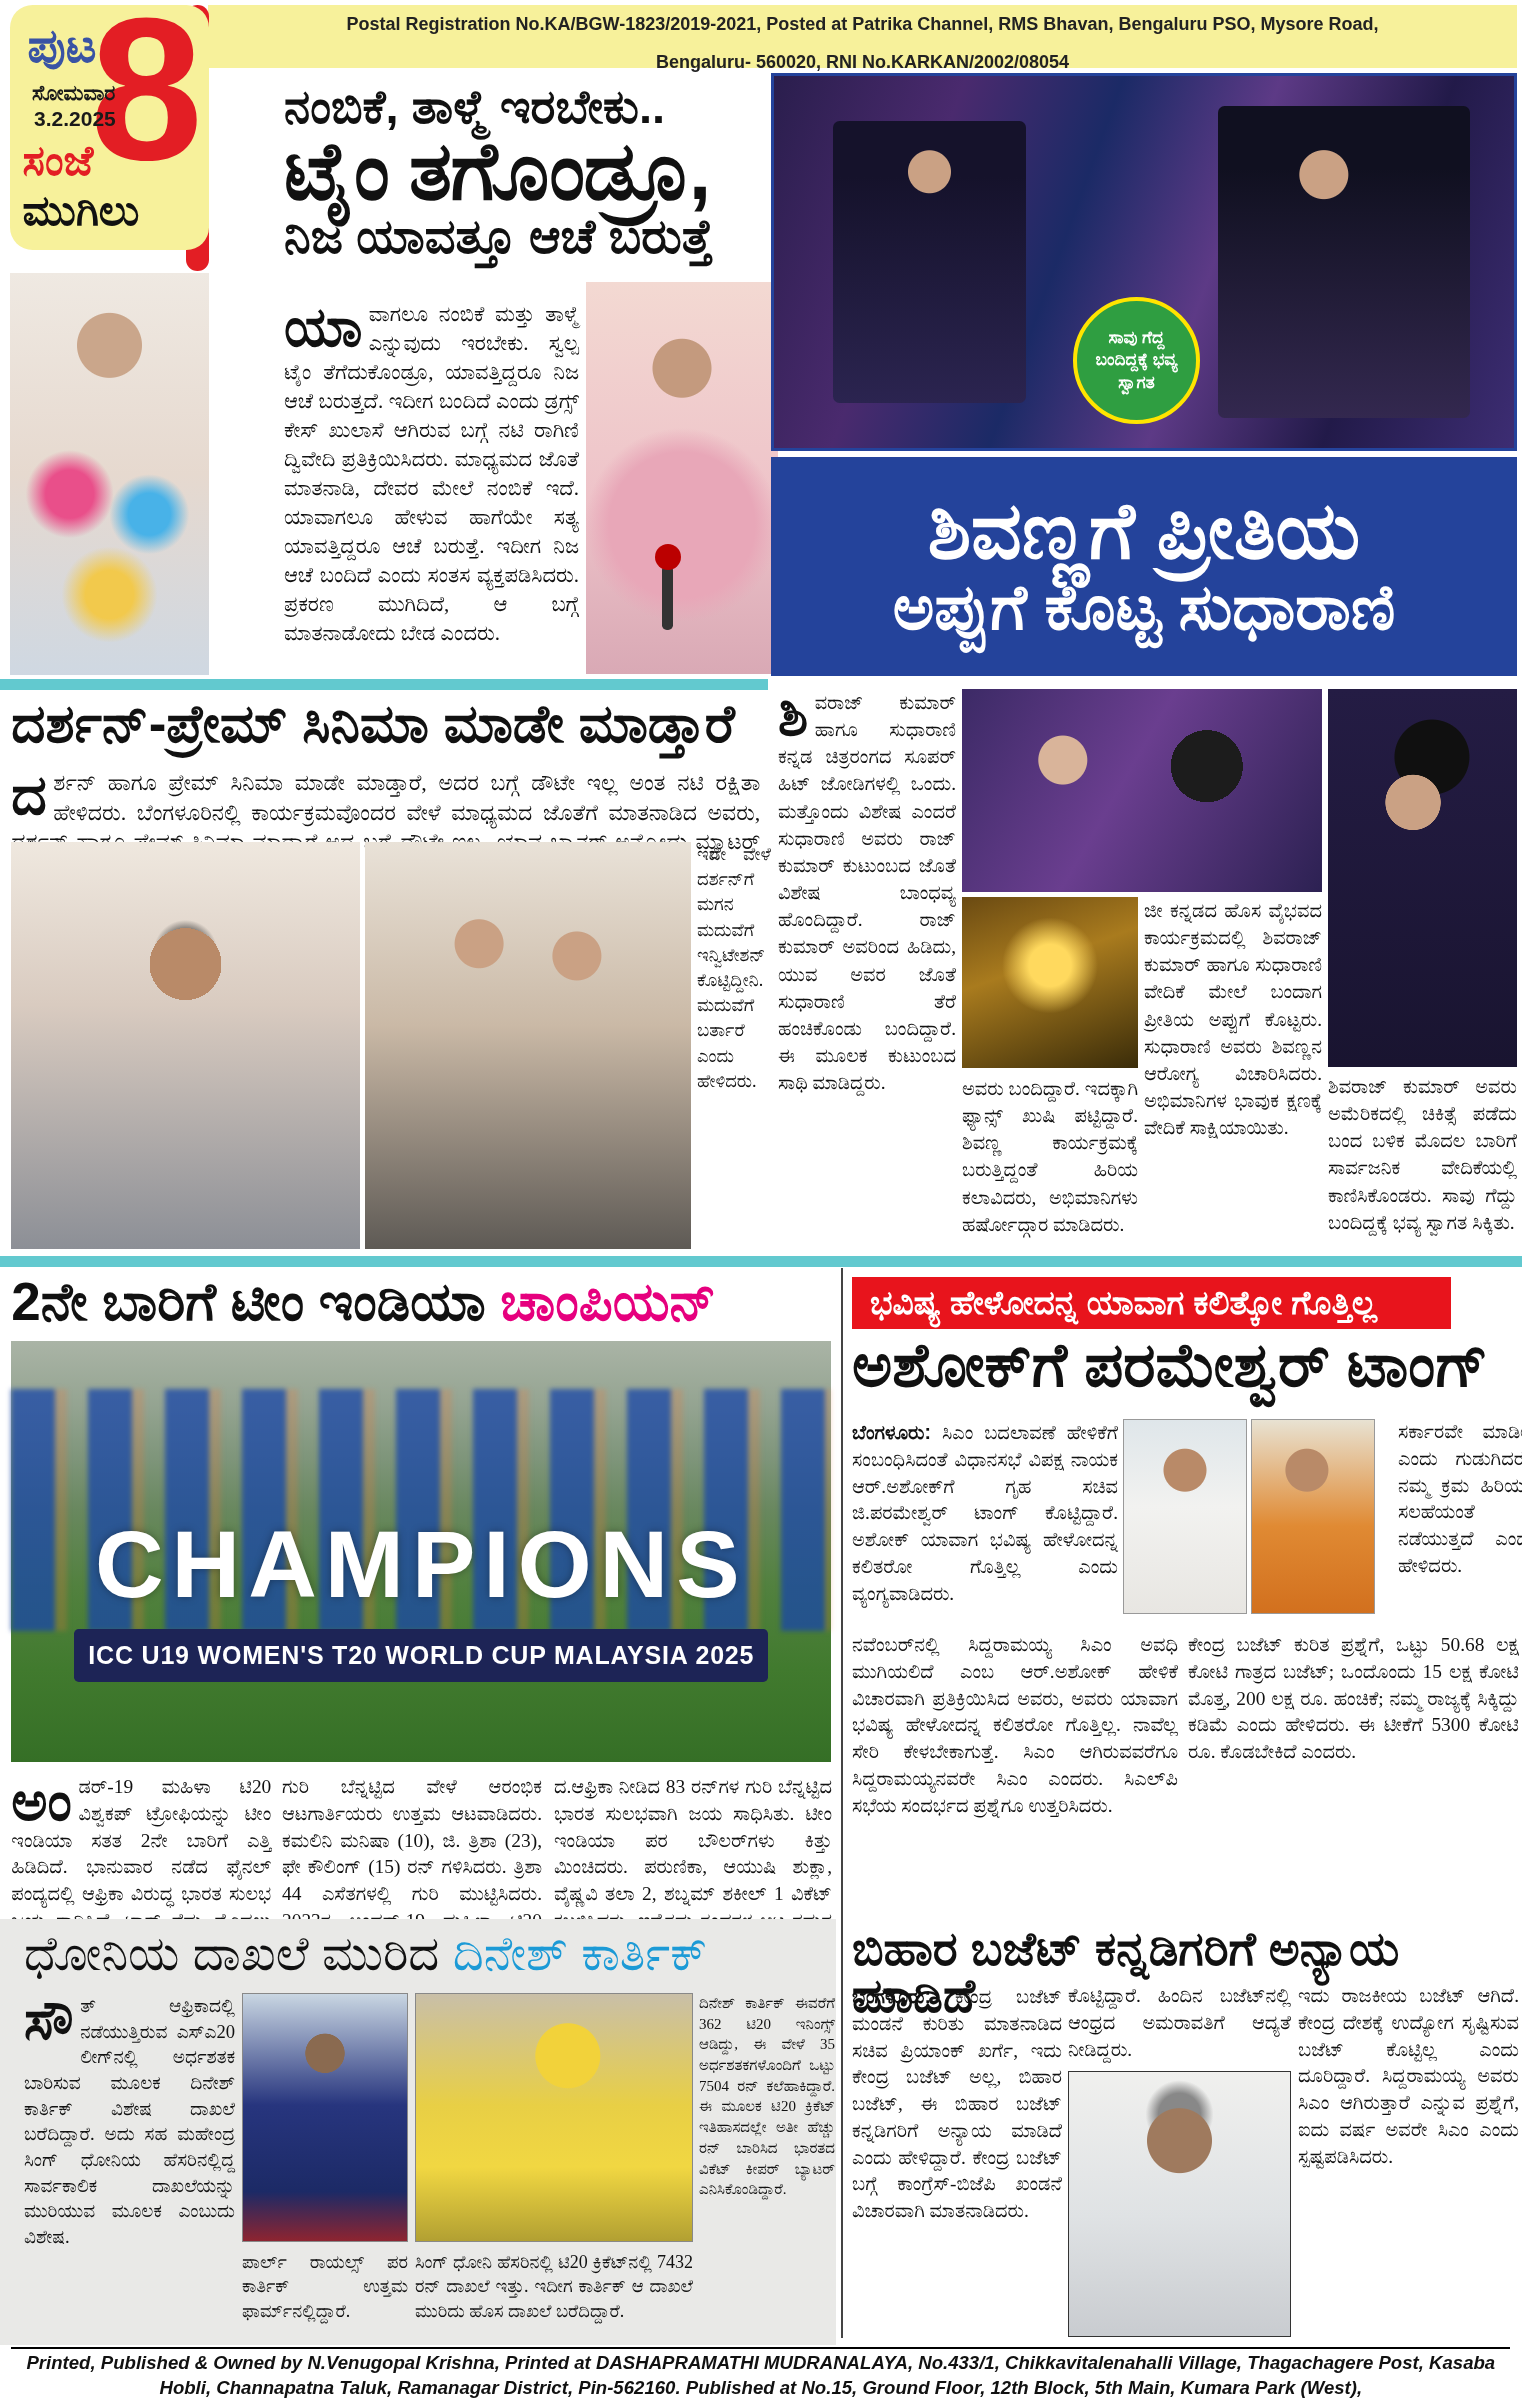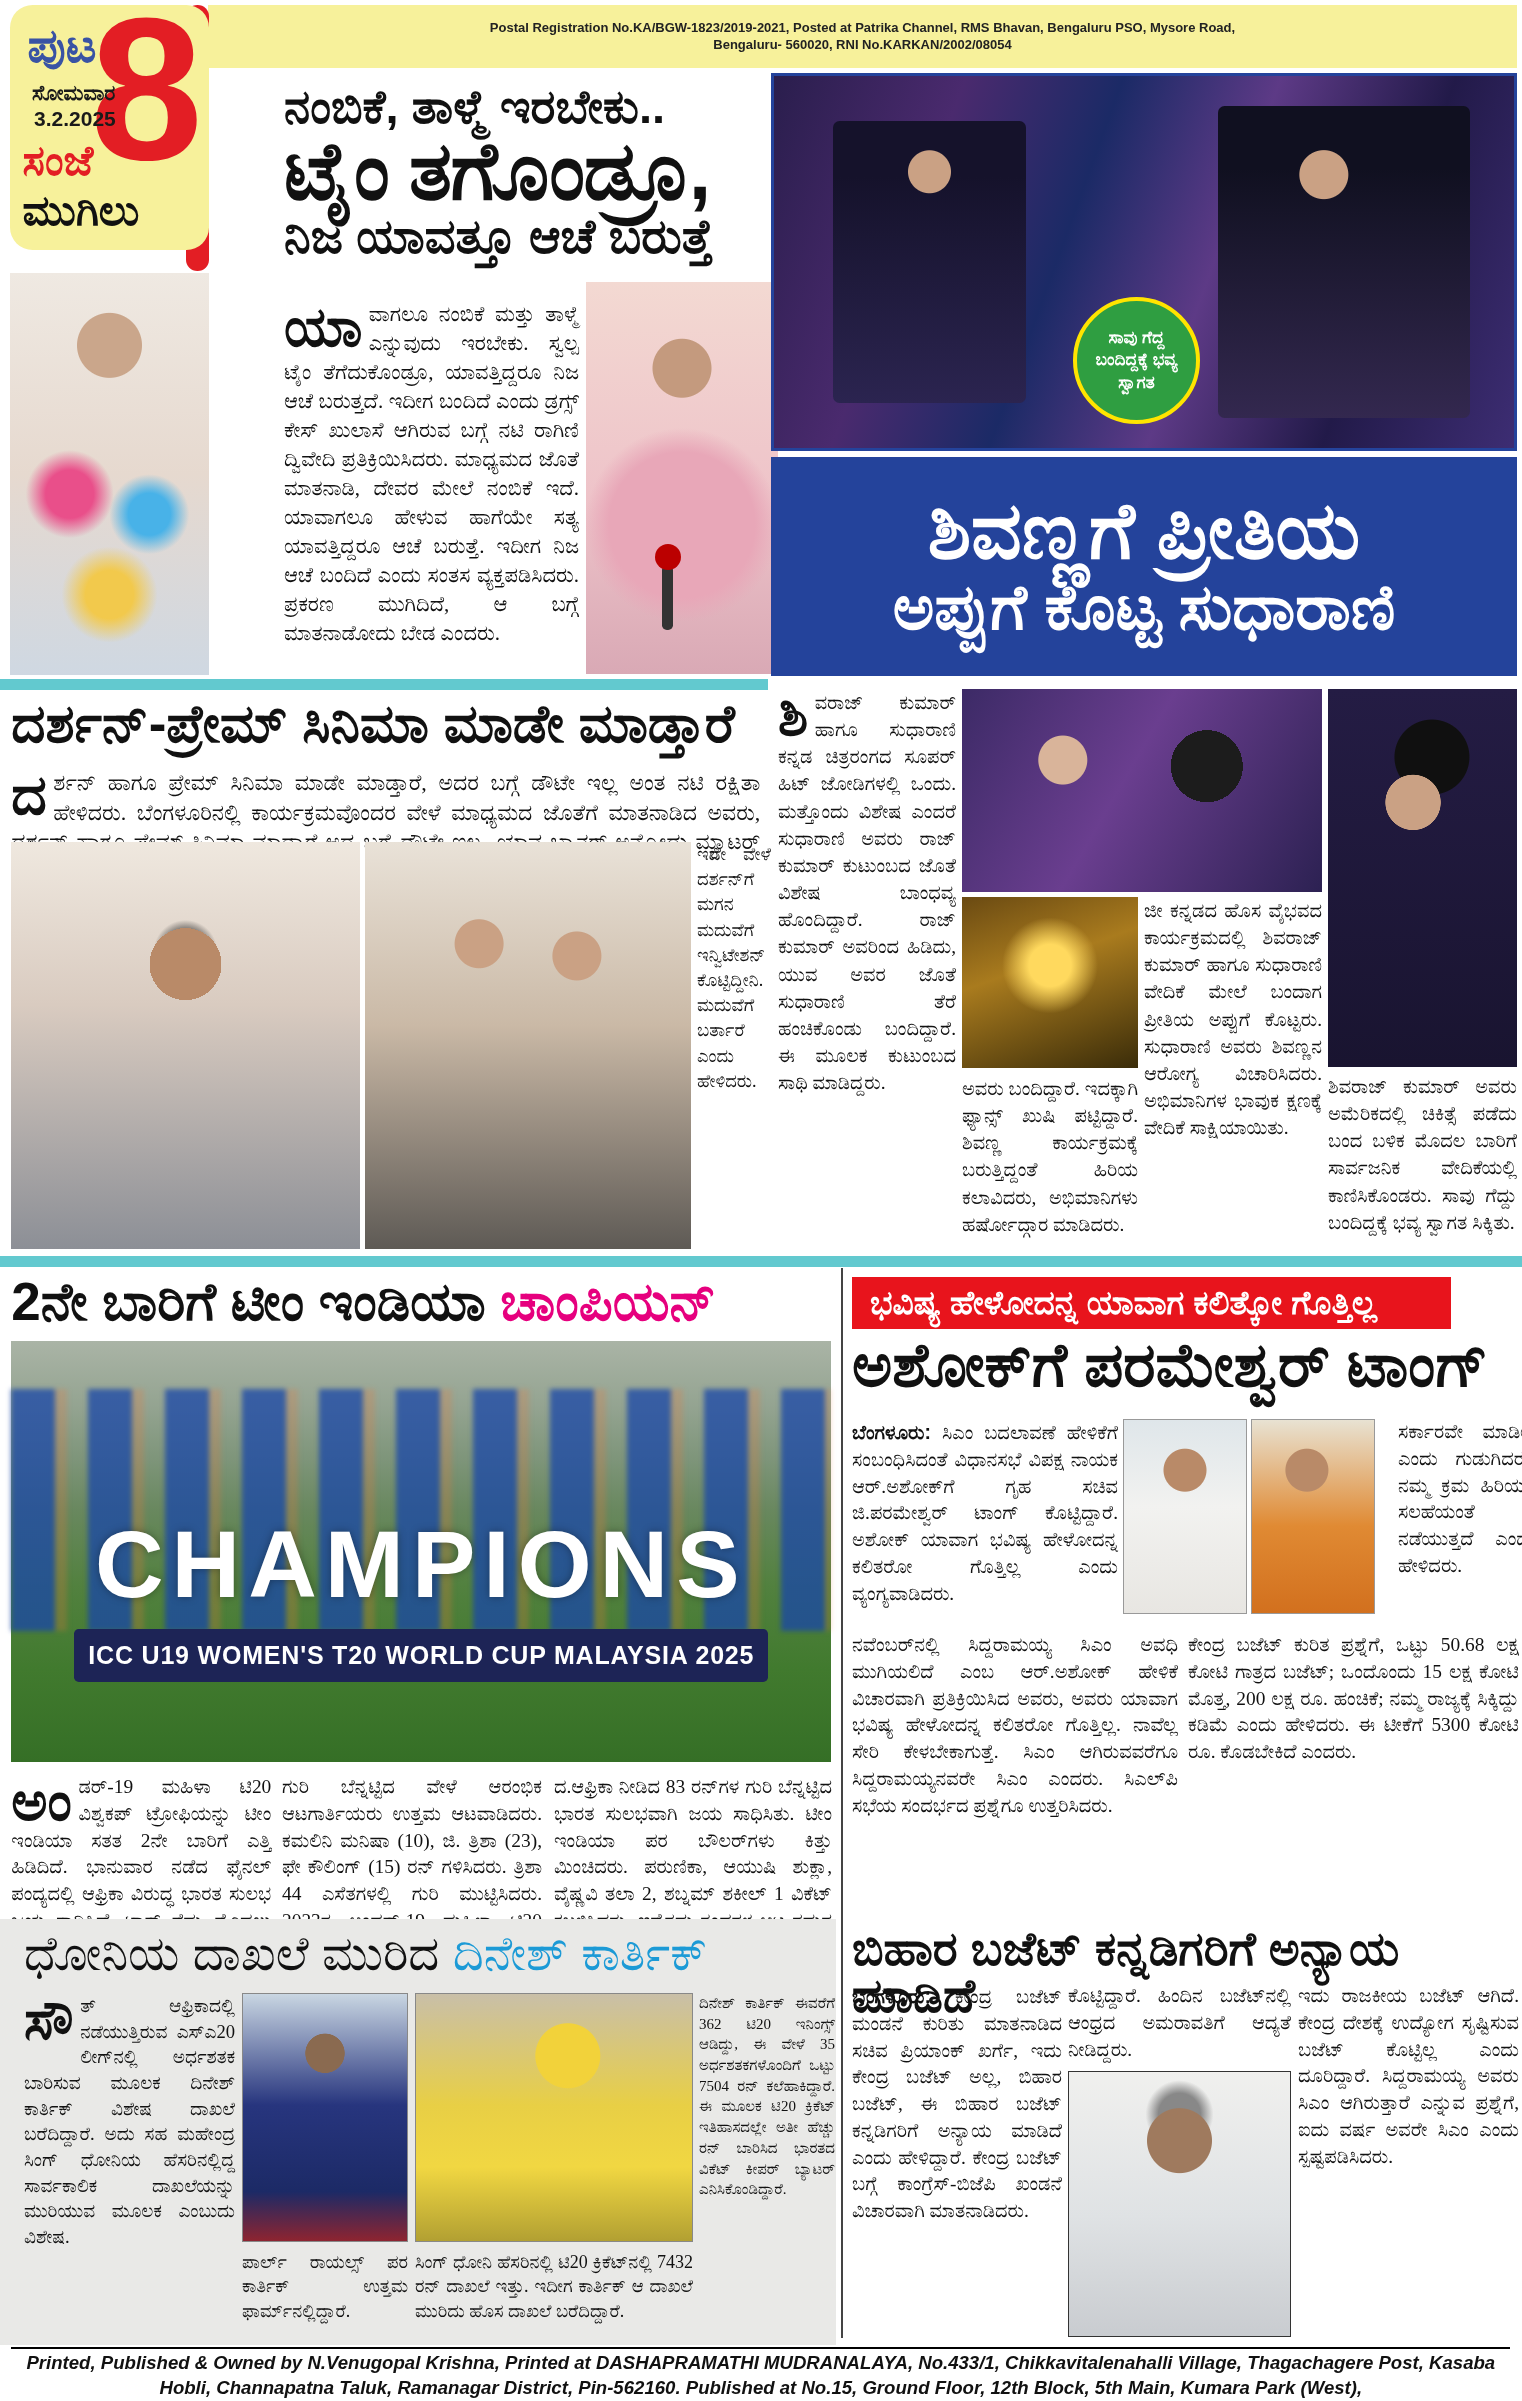--- a/index.html
+++ b/index.html
@@ -11,21 +11,21 @@
   .mast-box { left:9.7px; top:4.8px; width:199px; height:245px; background:#f7f19b; border-radius:22.6px; z-index:3; }
   .mast-red-stripe { left:186px; top:4.8px; width:22.6px; height:266px; background:#e31e24; border-radius:11.3px; z-index:2; }
   .mast-page-label { left:27.4px; top:18px; font-size:47px; font-weight:bold; color:#3953a4; z-index:4; }
   .mast-page-number { left:90px; top:-22.6px; font-size:203px; font-weight:bold; color:#e31e24; z-index:4; line-height:1.1; font-family:"Liberation Sans",sans-serif; }
   .mast-day { left:32px; top:81px; font-size:21px; font-weight:bold; color:#1a1a1a; z-index:4; }
   .mast-date { left:34px; top:107px; font-size:21px; font-weight:bold; color:#1a1a1a; z-index:4; }
   .mast-brand1 { left:22.6px; top:137px; font-size:42px; font-weight:bold; color:#e31e24; z-index:4; }
   .mast-brand2 { left:22.6px; top:187px; font-size:42px; font-weight:bold; color:#111; z-index:4; }
 
   .postal-strip { left:208px; top:4.8px; width:1309px; height:63px; background:#f7f19b; z-index:1; display:flex; flex-direction:column; justify-content:center; align-items:center; }
-  .postal-strip div { font-size:13px; font-weight:bold; color:#222; line-height:1.35; text-align:center; }
+  .postal-strip div { font-size:18px; font-weight:bold; color:#222; line-height:1.35; text-align:center;margin-top:14px; }
 
   
   .photo { background:#ccc; }
   .photo-ragini { left:9.7px; top:273px; width:199px; height:402px;
     background: radial-gradient(circle at 50% 18%, #caa68b 0 32px, transparent 33px),
       radial-gradient(circle at 30% 55%, #e94f8a 0 24px, transparent 44px),
       radial-gradient(circle at 70% 60%, #48b2e8 0 21px, transparent 40px),
       radial-gradient(circle at 50% 80%, #f2c94c 0 24px, transparent 48px),
       linear-gradient(180deg,#efe9e2 0%,#e6d9cf 50%,#cfd8e2 100%); }
   .headline-ragini { left:284px; top:82px; width:494px; color:#111; z-index:2; }

